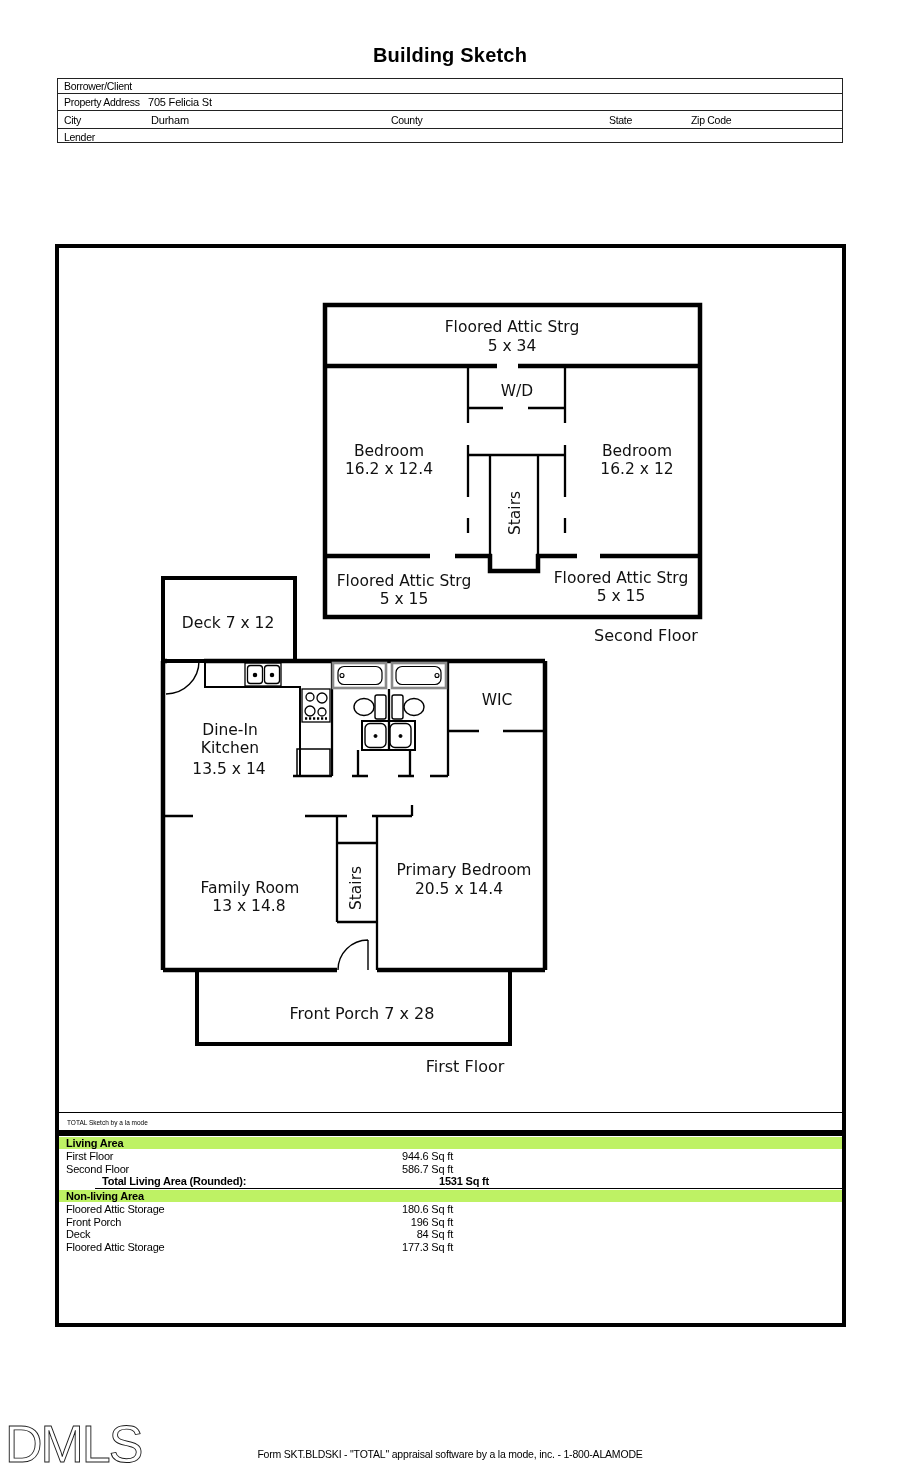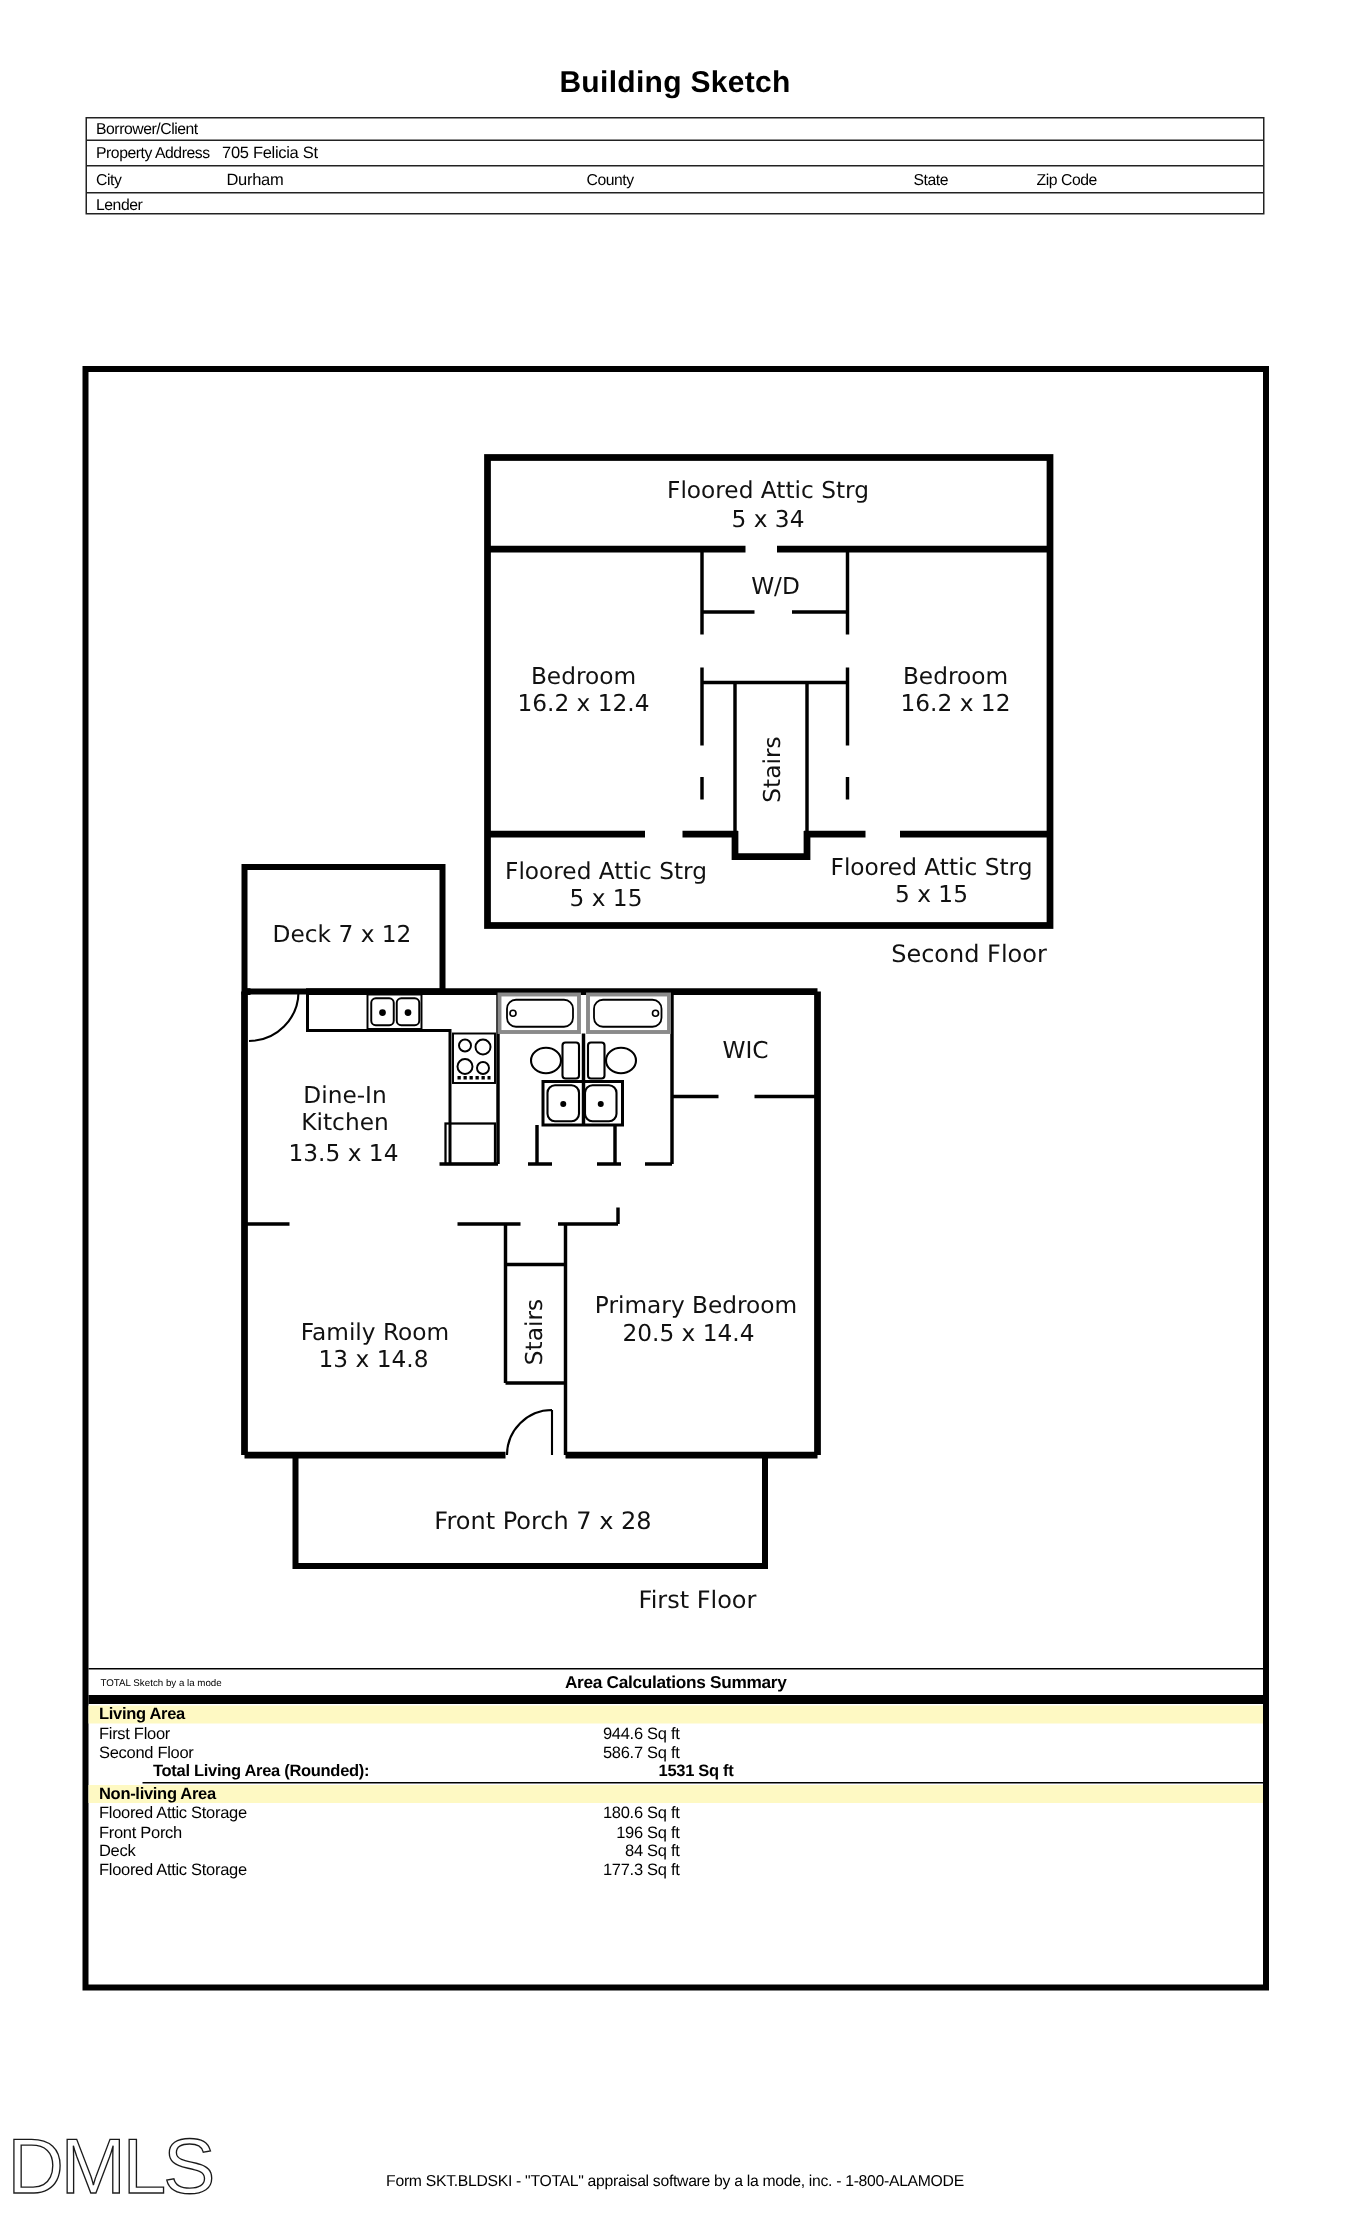--- a/index.html
+++ b/index.html
@@ -21,21 +21,21 @@
   #plan text{font-family:"DejaVu Sans",sans-serif;fill:#111;}
   .room-label{font-size:15.5px;}
   .caption{font-size:16px;}
   
   #summary{left:59px;top:1112px;width:783px;border-top:1px solid #000;font-family:"Liberation Sans",sans-serif;}
   #summary-head{position:relative;height:17px;}
   #brand{position:absolute;left:8px;top:6px;font-size:6.5px;letter-spacing:0;}
   #summary-title{position:absolute;left:0;width:100%;top:3px;text-align:center;font-size:11.5px;
                  font-weight:bold;letter-spacing:-.2px;}
   #black-bar{height:6px;background:#000;}
-  .band{height:12px;background:#fef9c3;margin:1px 0;font-size:11px;font-weight:bold;
+  .band{height:12px;background:#bef264;margin:1px 0;font-size:11px;font-weight:bold;
         letter-spacing:-.2px;padding-left:7px;line-height:12px;}
   .srow{position:relative;height:12.5px;font-size:11px;letter-spacing:-.2px;line-height:12.5px;}
   .srow .lbl{position:absolute;left:7px;white-space:nowrap;}
   .srow .val{position:absolute;left:0;width:394px;text-align:right;white-space:nowrap;}
   .srow.total{font-weight:bold;border-bottom:1px solid #000;height:13px;line-height:12.5px;margin-left:36px;}
   
   #logo-wrap{left:2px;top:1412px;width:180px;height:62px;}
   #footer-line{left:0;top:1448px;width:900px;text-align:center;font-size:10.5px;letter-spacing:-.2px;}
 </style>
 </head>
@@ -181,21 +181,20 @@
     <text class="room-label" x="361" y="888" text-anchor="middle" transform="rotate(-90 361 888)">Stairs</text>
     <text class="room-label" x="464" y="875" text-anchor="middle">Primary Bedroom</text>
     <text class="room-label" x="459" y="894" text-anchor="middle">20.5 x 14.4</text>
     <text class="caption" x="362" y="1019" text-anchor="middle">Front Porch 7 x 28</text>
     <text class="caption" x="465" y="1072" text-anchor="middle">First Floor</text>
   </svg>
 
   <div id="summary" class="abs">
     <div id="summary-head">
       <span id="brand">TOTAL Sketch by a la mode</span>
-      <span id="summary-title">Area Calculations Summary</span>
     </div>
     <div id="black-bar"></div>
     <div class="band">Living Area</div>
     <div class="srow">
       <span class="lbl">First Floor</span>
       <span class="val">944.6 Sq ft</span>
     </div>
     <div class="srow">
       <span class="lbl">Second Floor</span>
       <span class="val">586.7 Sq ft</span>

